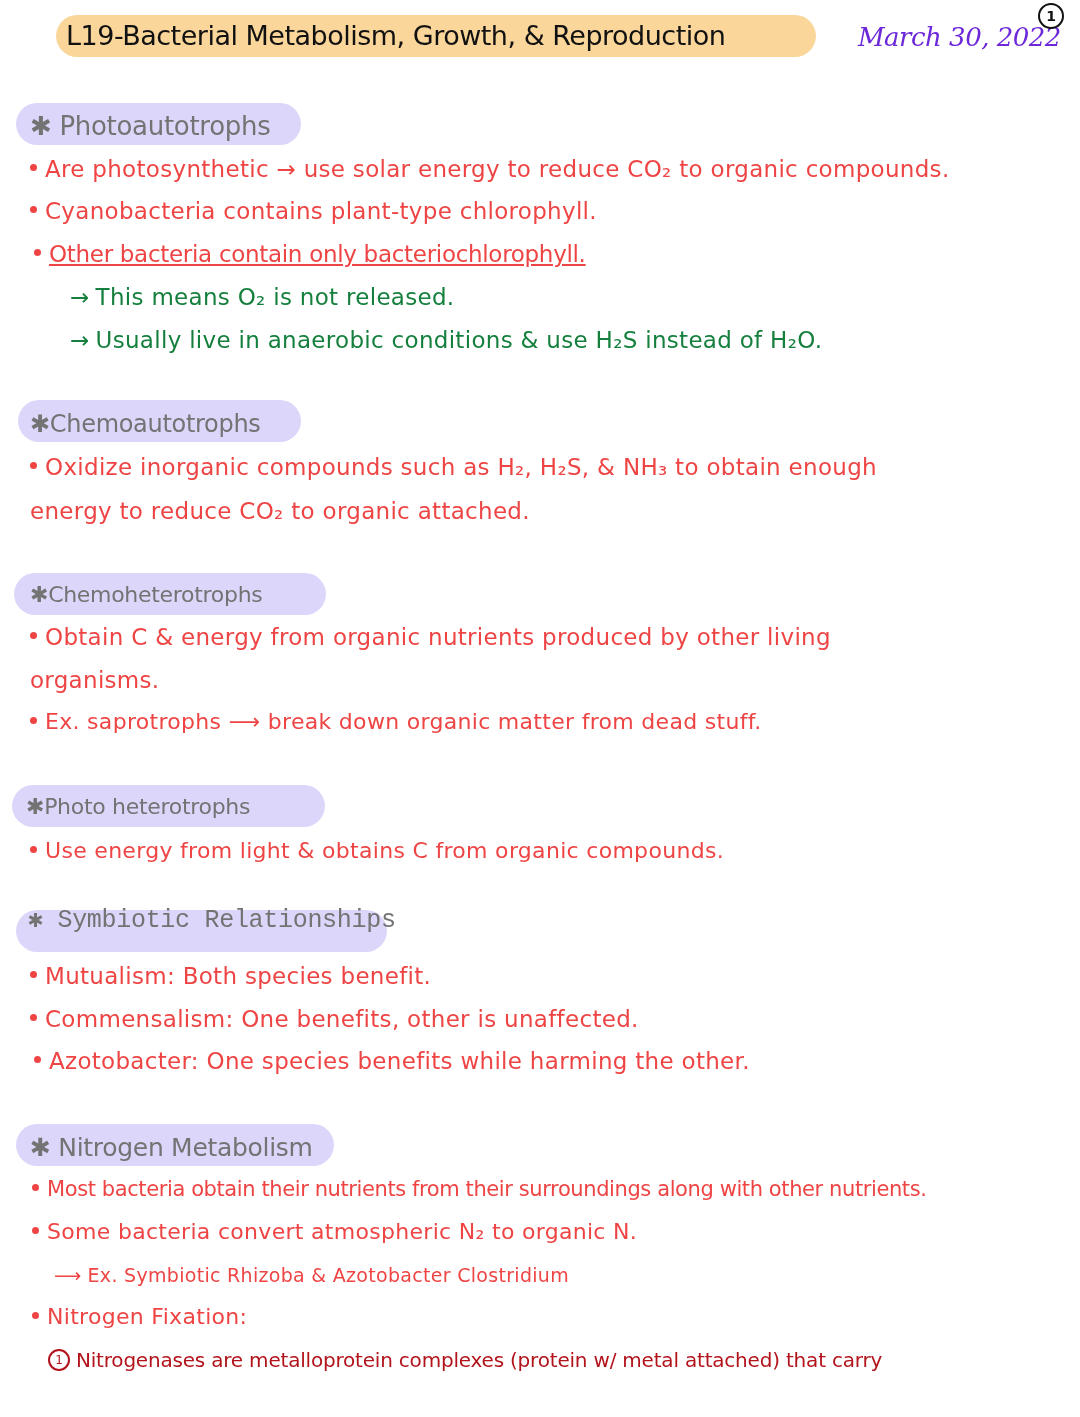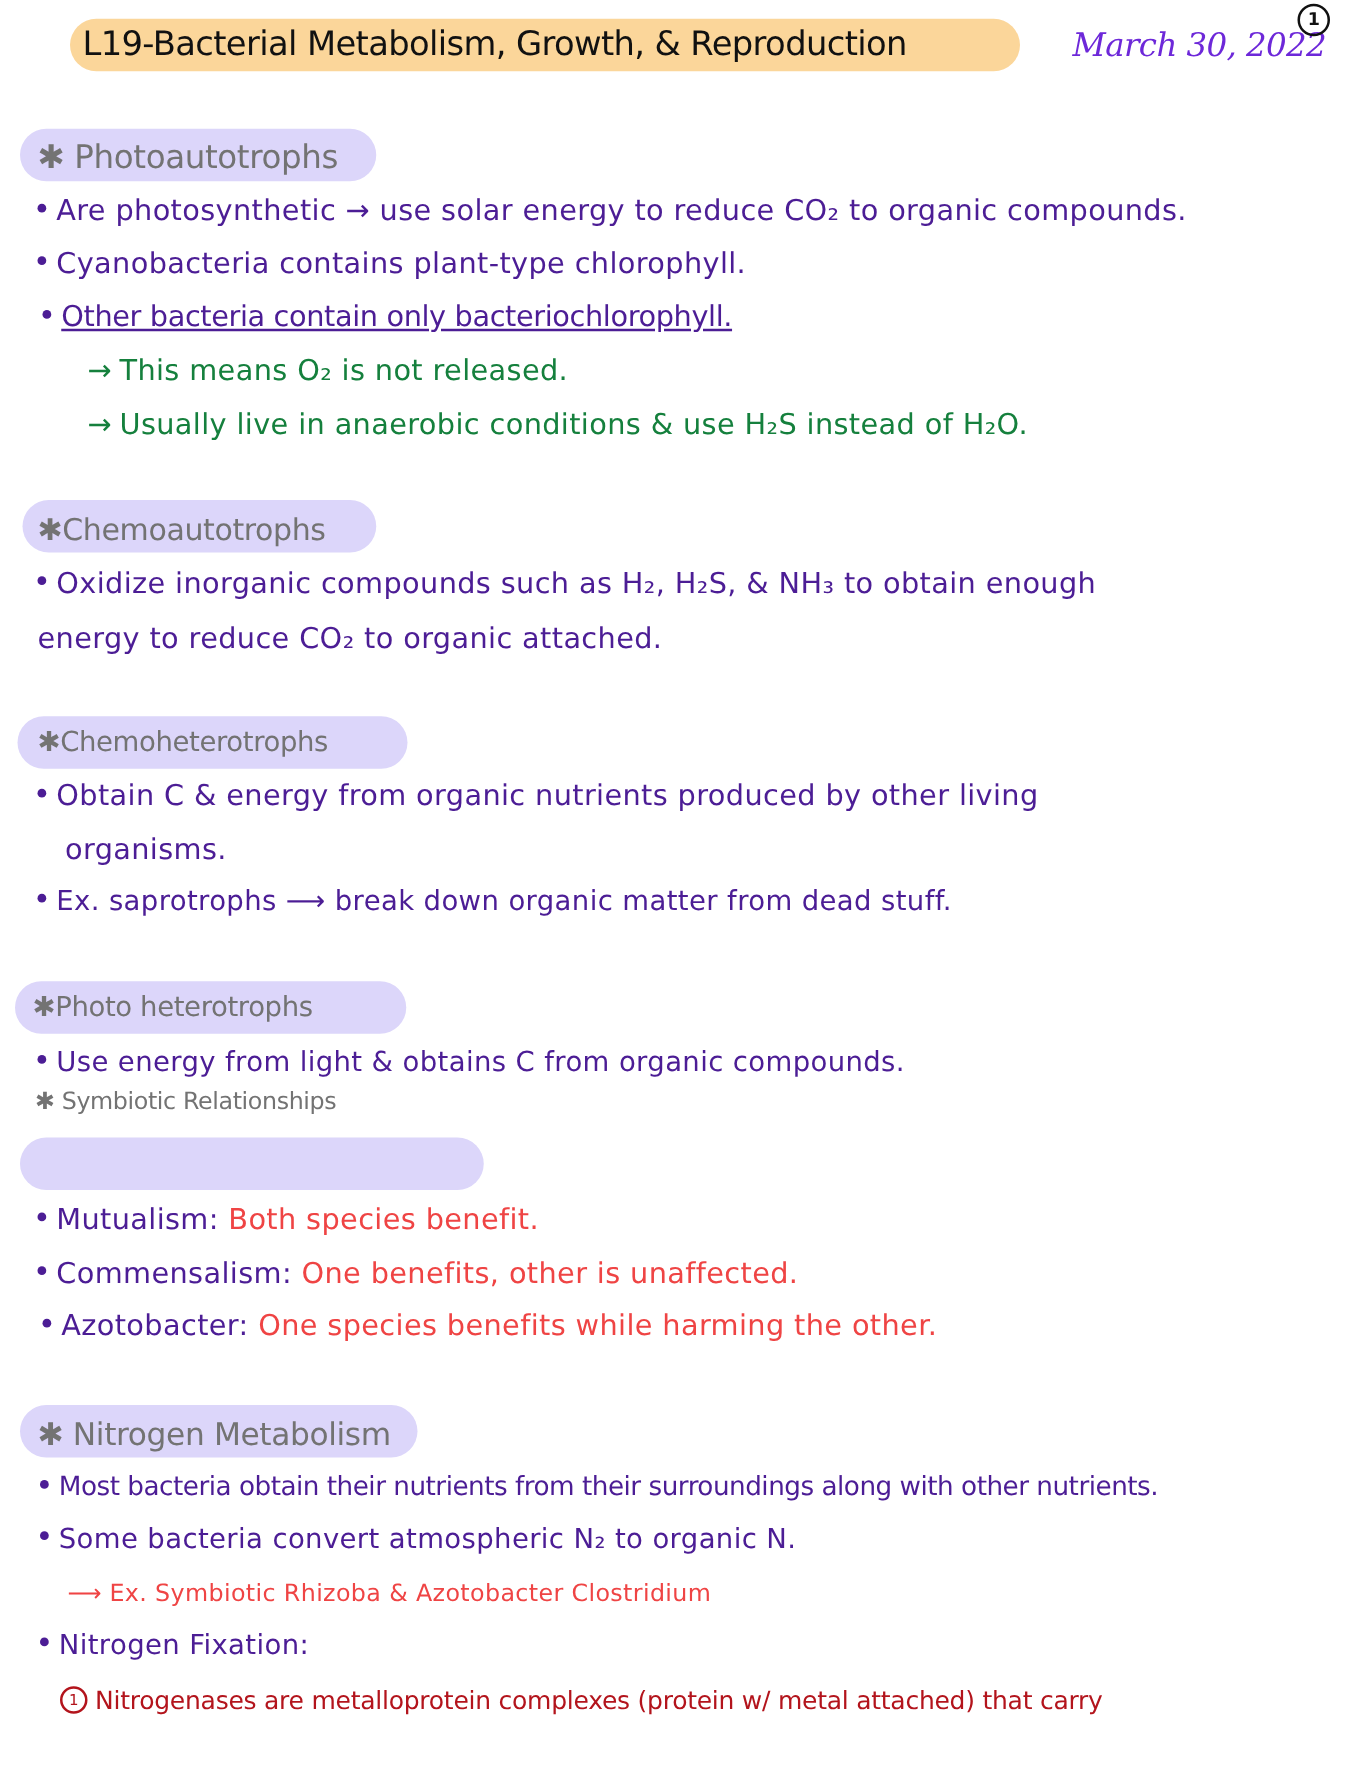--- a/index.html
+++ b/index.html
@@ -10,21 +10,21 @@
   .title-text { position: absolute; left: 66px; top: 20px; font-size: 27px; color: #111;
                 white-space: nowrap; letter-spacing: -0.5px; }
   .date { position: absolute; left: 858px; top: 22px; font-size: 26px; color: #6d28d9;
           font-family: "DejaVu Serif", serif; font-style: italic; white-space: nowrap; letter-spacing: -0.5px; }
   .page-num { position: absolute; left: 1038px; top: 3px; width: 22px; height: 22px;
               border: 2.5px solid #111; border-radius: 50%; font-size: 14px; line-height: 22px;
               text-align: center; color: #111; font-weight: bold; box-sizing: content-box; }
   .heading-pill { position: absolute; height: 42px; background: #dcd6fa; border-radius: 22px; }
   .heading-text { position: absolute; font-size: 24px; color: #737373; white-space: nowrap; letter-spacing: -0.3px; }
   .line { position: absolute; white-space: nowrap; font-size: 23px; letter-spacing: 0.3px; }
-  .blue { color: #4c1d95; text-align: right; }
+  .blue { color: #ef4444; text-align: right; }
   .purple { color: #15803d; }
   .green { color: #ef4444; }
   .red { color: #b3141c; }
   .bullet { display: inline-block; width: 7px; height: 7px; background: currentColor;
             border-radius: 50%; margin-right: 8px; vertical-align: middle; position: relative; top: -3px; }
   .arrow { margin-right: 6px; }
   .circ { display: inline-block; width: 18px; height: 18px; border: 2px solid currentColor;
           border-radius: 50%; font-size: 12px; line-height: 18px; text-align: center;
           margin-right: 6px; vertical-align: middle; position: relative; top: -2px; }
 </style>
@@ -62,34 +62,34 @@
   <span class="bullet"></span><span>Oxidize inorganic compounds such as H₂, H₂S, &amp; NH₃ to obtain enough</span>
 </div>
 <div class="line blue" style="left:30px;top:498px;">energy to reduce CO₂ to organic attached.</div>
 
 <div class="heading-pill" style="left:14px;top:573px;width:312px;"></div>
 <div class="heading-text" style="left:30px;top:582px;font-size:22px;">✱Chemoheterotrophs</div>
 
 <div class="line blue" style="left:30px;top:624px;">
   <span class="bullet"></span><span>Obtain C &amp; energy from organic nutrients produced by other living</span>
 </div>
-<div class="line blue" style="left:30px;top:667px;margin-left:22px;">organisms.</div>
+<div class="line blue" style="left:30px;top:667px;">organisms.</div>
 <div class="line blue" style="left:30px;top:709px;font-size:22px;">
   <span class="bullet"></span><span>Ex. saprotrophs ⟶ break down organic matter from dead stuff.</span>
 </div>
 
 <div class="heading-pill" style="left:12px;top:785px;width:313px;"></div>
 <div class="heading-text" style="left:26px;top:794px;font-size:22px;">✱Photo heterotrophs</div>
 
 <div class="line blue" style="left:30px;top:838px;font-size:22px;">
   <span class="bullet"></span><span>Use energy from light &amp; obtains C from organic compounds.</span>
 </div>
 
 <div class="heading-pill" style="left:16px;top:910px;width:371px;"></div>
-<div class="heading-text" style="left:28px;top:870px;font-size:19px;">✱ Symbiotic Relationships</div>
+<div class="heading-text" style="left:28px;top:904px;font-size:25px;font-family:Liberation Mono, monospace;">✱ Symbiotic Relationships</div>
 
 <div class="line" style="left:30px;top:963px;">
   <span class="blue"><span class="bullet"></span><span>Mutualism:</span></span><span class="green"> Both species benefit.</span>
 </div>
 <div class="line" style="left:30px;top:1006px;">
   <span class="blue"><span class="bullet"></span><span>Commensalism:</span></span><span class="green"> One benefits, other is unaffected.</span>
 </div>
 <div class="line" style="left:34px;top:1048px;">
   <span class="blue"><span class="bullet"></span><span>Azotobacter:</span></span><span class="green"> One species benefits while harming the other.</span>
 </div>

